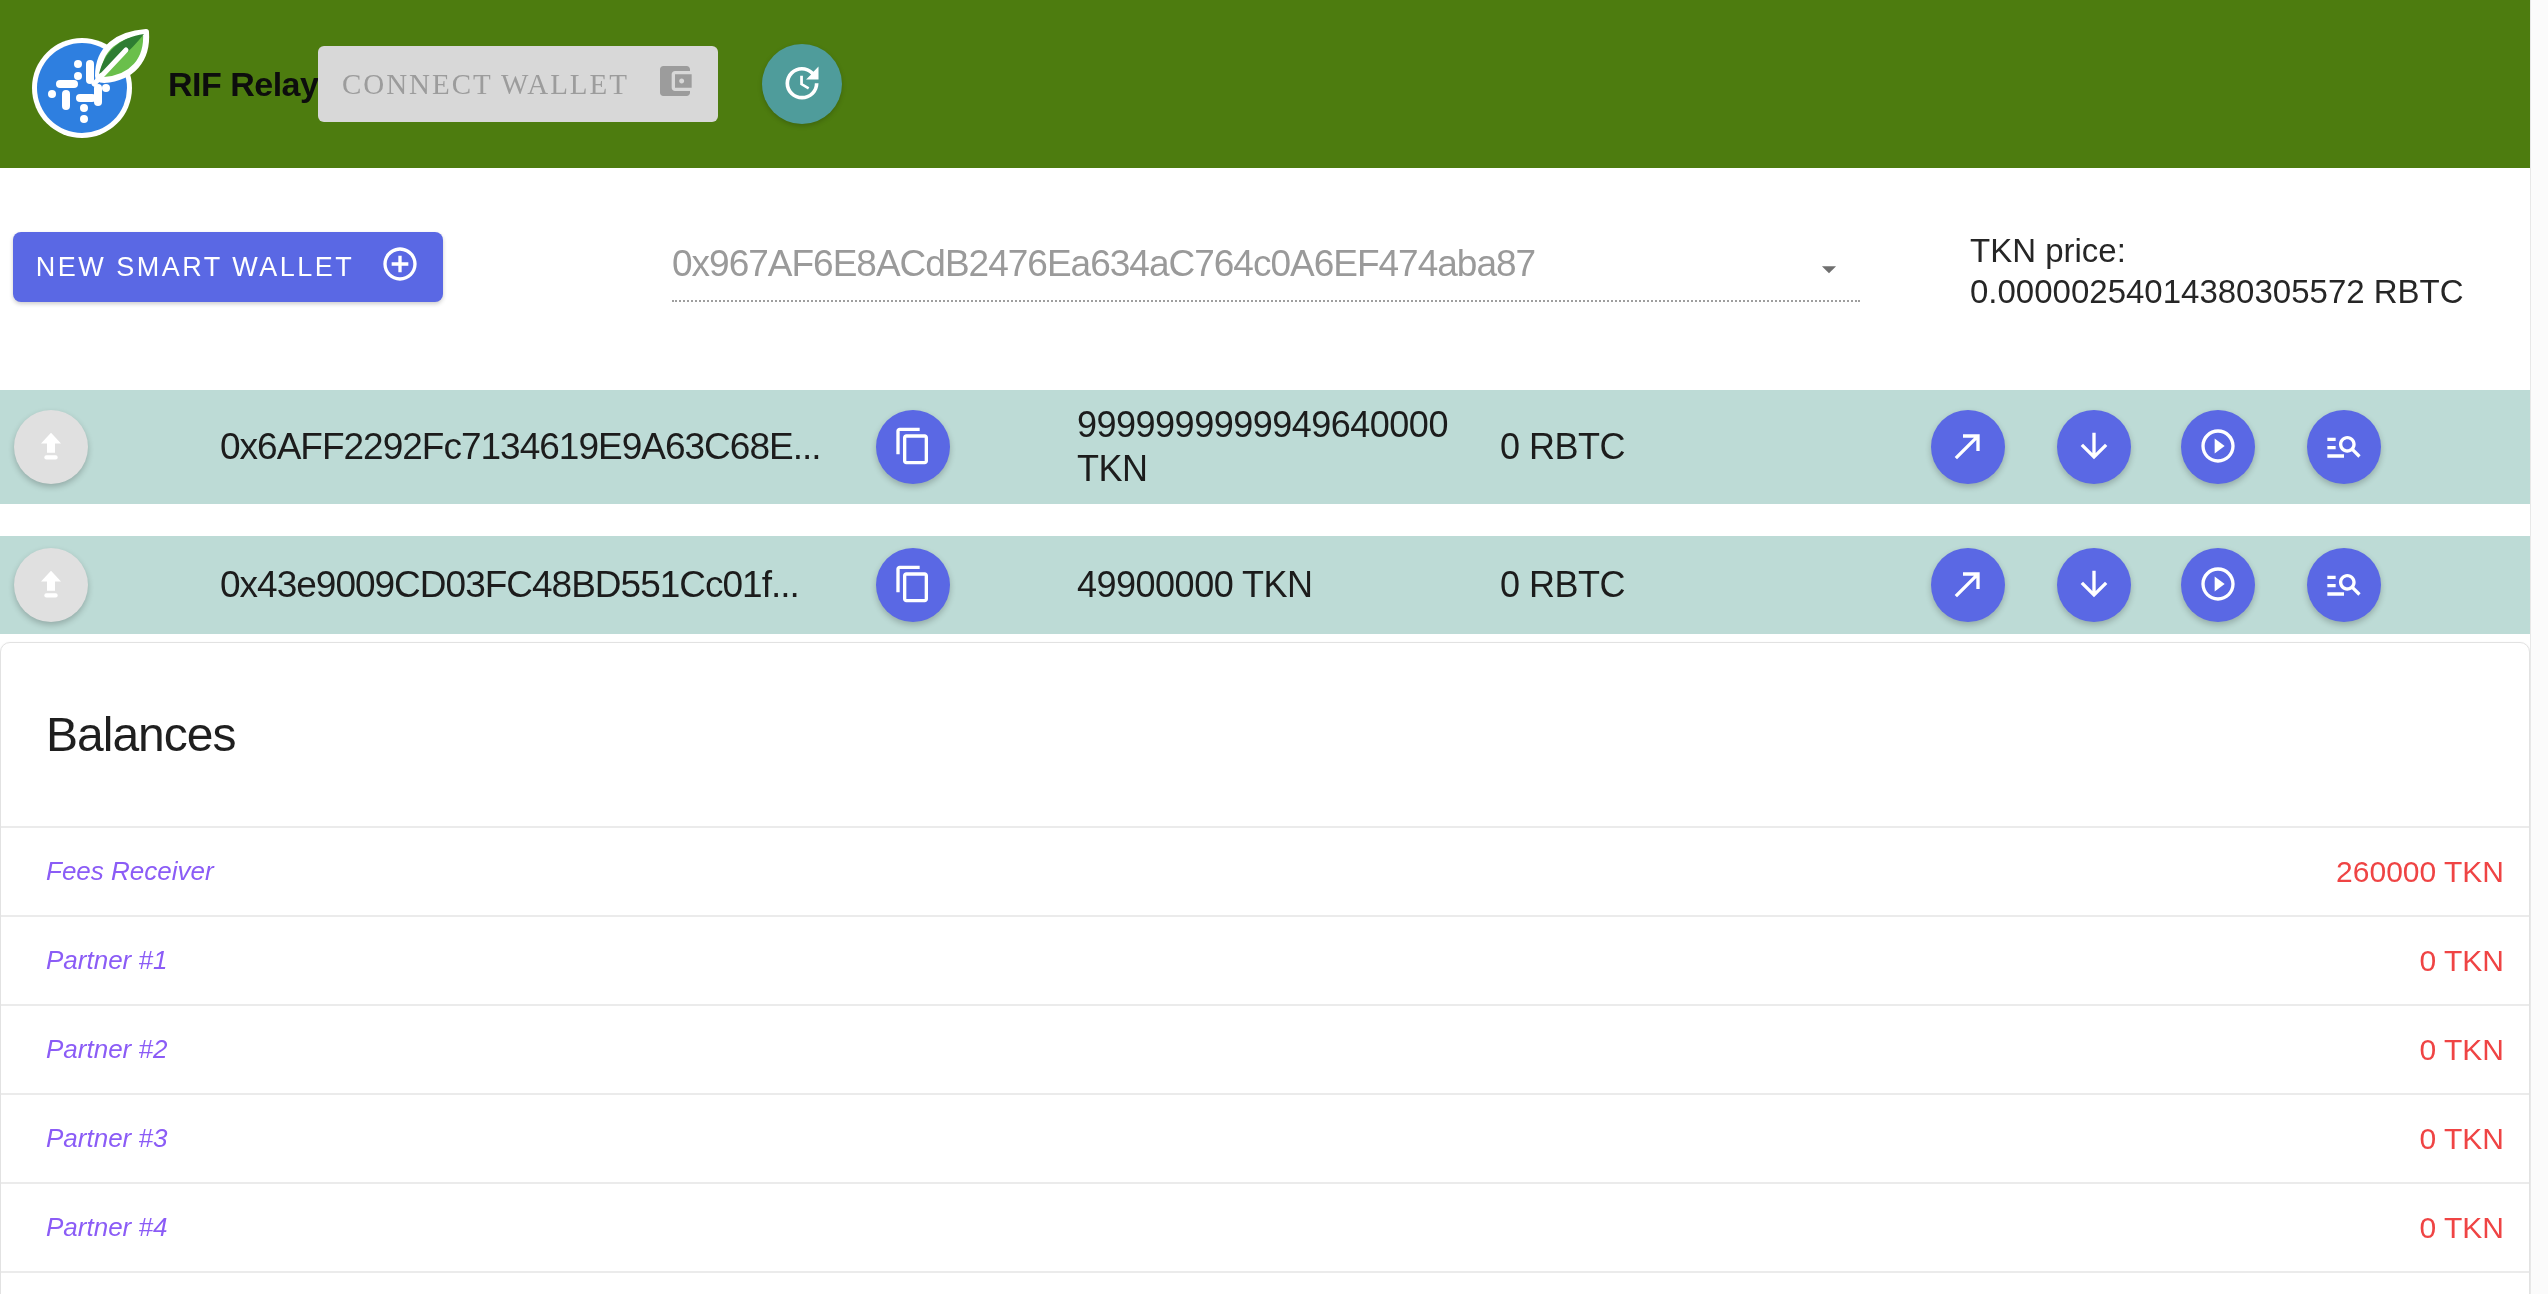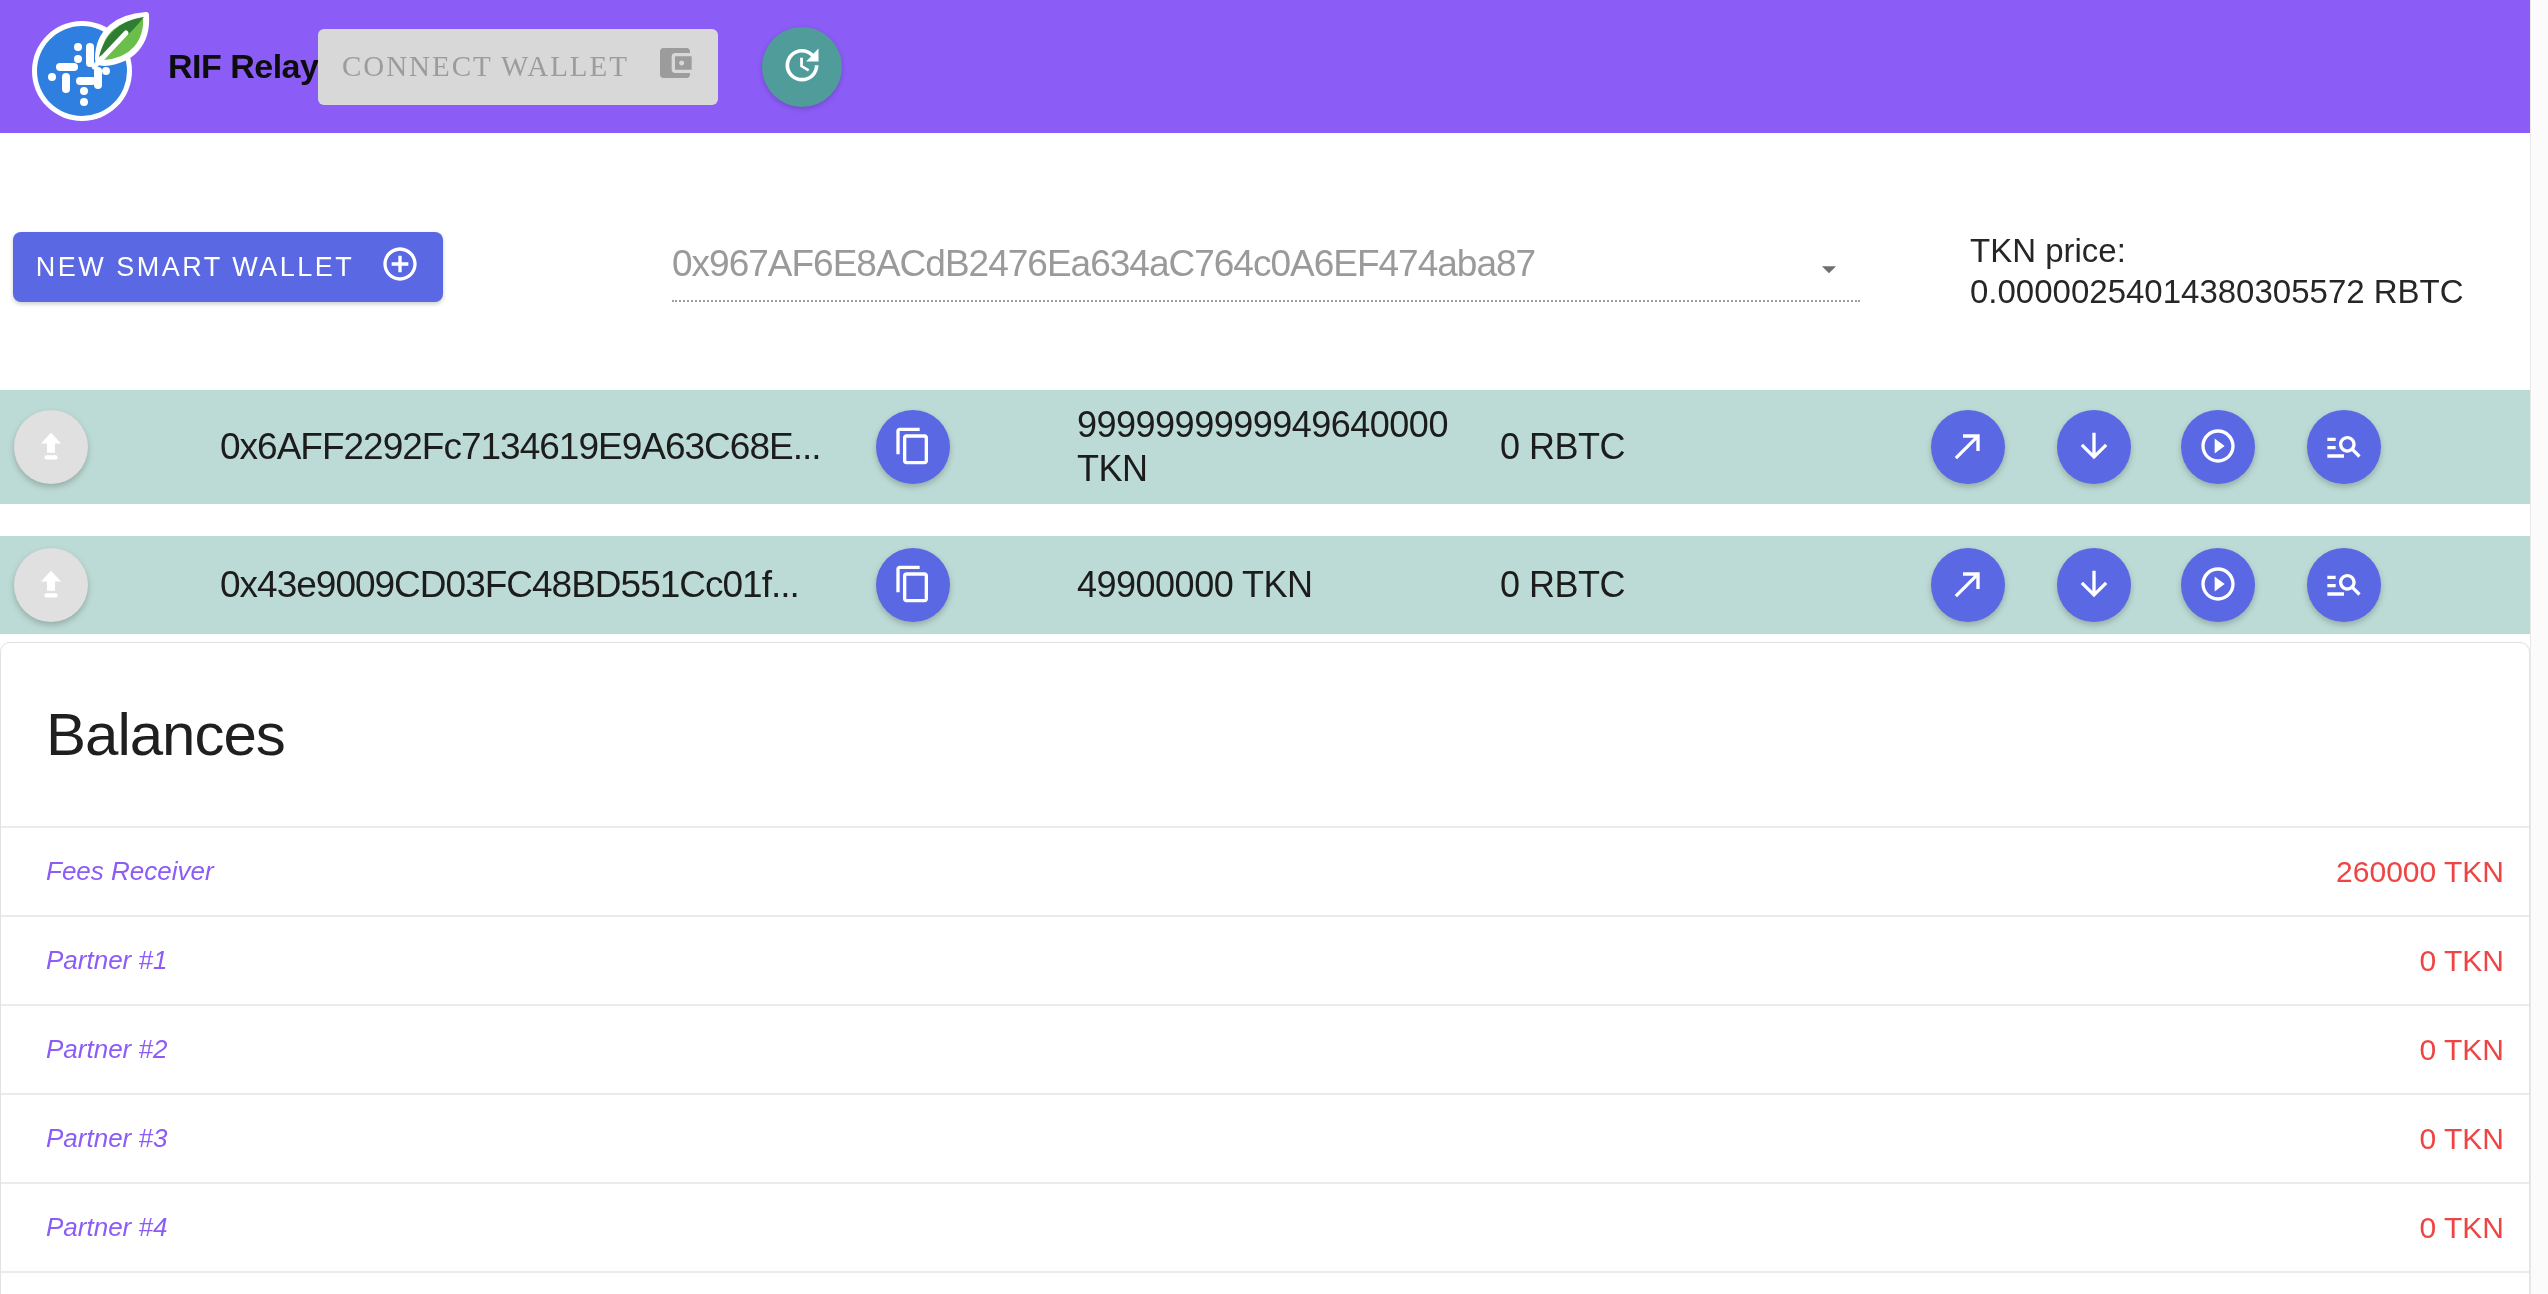--- a/index.html
+++ b/index.html
@@ -1,20 +1,20 @@
 <!DOCTYPE html>
 <html><head>
 <meta charset="utf-8">
 <style>
   html,body{margin:0;padding:0;background:#fff;}
   .app{position:relative;width:2548px;height:1294px;background:#ffffff;overflow:hidden;
        font-family:"Liberation Sans","DejaVu Sans",sans-serif;color:#212121;}
 
   
-  .header{position:absolute;top:0;left:0;width:2530px;height:133px;background:#8b5cf6;
+  .header{position:absolute;top:0;left:0;width:2530px;height:168px;background:#4d7c0f;
           display:flex;align-items:center;box-sizing:border-box;padding:0 44px 0 28px;}
   .logo{width:126px;height:124px;flex:0 0 auto;margin-top:4px;}
   .app-title{font-size:34px;font-weight:700;color:#0d0d0d;margin-left:14px;letter-spacing:-0.5px;}
   .header-account{flex:1;text-align:center;color:#ffffff;font-size:37px;letter-spacing:-1px;padding-left:60px;}
   .connect-btn{flex:0 0 auto;width:400px;height:76px;border:none;border-radius:6px;background:#d8d8d8;
           color:#9c9c9c;font-family:Liberation Serif, serif;font-size:29px;letter-spacing:2px;display:flex;align-items:center;
           justify-content:center;gap:26px;cursor:default;}
   .connect-btn svg{width:40px;height:40px;fill:#9c9c9c;}
   .refresh-btn{flex:0 0 auto;width:80px;height:80px;margin-left:44px;border:none;border-radius:50%;
           background:#4f9c9b;display:flex;align-items:center;justify-content:center;cursor:pointer;
@@ -50,21 +50,21 @@
           font-size:37px;letter-spacing:-1px;color:#1c1c1c;}
   .row-amount{position:absolute;left:1077px;width:410px;top:50%;transform:translateY(-50%);
           font-size:36px;line-height:44px;letter-spacing:-0.5px;color:#1c1c1c;}
   .row-rbtc{position:absolute;left:1500px;top:50%;transform:translateY(-50%);
           font-size:36px;letter-spacing:-0.5px;color:#1c1c1c;text-align:right;}
 
   
   .balances-card{position:absolute;left:0;top:642px;width:2530px;height:700px;box-sizing:border-box;
           background:#ffffff;border:1px solid #e2e2e2;border-radius:10px;box-shadow:0 1px 3px rgba(0,0,0,0.08);}
   .balances-header{height:183px;display:flex;align-items:center;padding-left:45px;}
-  .balances-title{font-size:60px;font-weight:400;letter-spacing:-1px;color:#1f1f1f;}
+  .balances-title{font-size:48px;font-weight:400;letter-spacing:-1px;color:#1f1f1f;}
   .balance-row{height:87px;border-top:2px solid #ebebeb;display:flex;align-items:center;
           justify-content:space-between;padding:0 25px 0 45px;}
   .balance-label{font-size:26px;color:#8b5cf6;font-style:italic;}
   .balance-value{font-size:30px;color:#ef4444;}
   .balances-footer{border-top:2px solid #ebebeb;height:34px;}
 
   
   .scrollbar-track{position:absolute;right:0;top:0;width:18px;height:1294px;background:#fbfbfb;
           border-left:1px solid #e8e8e8;box-sizing:border-box;}
 </style>

